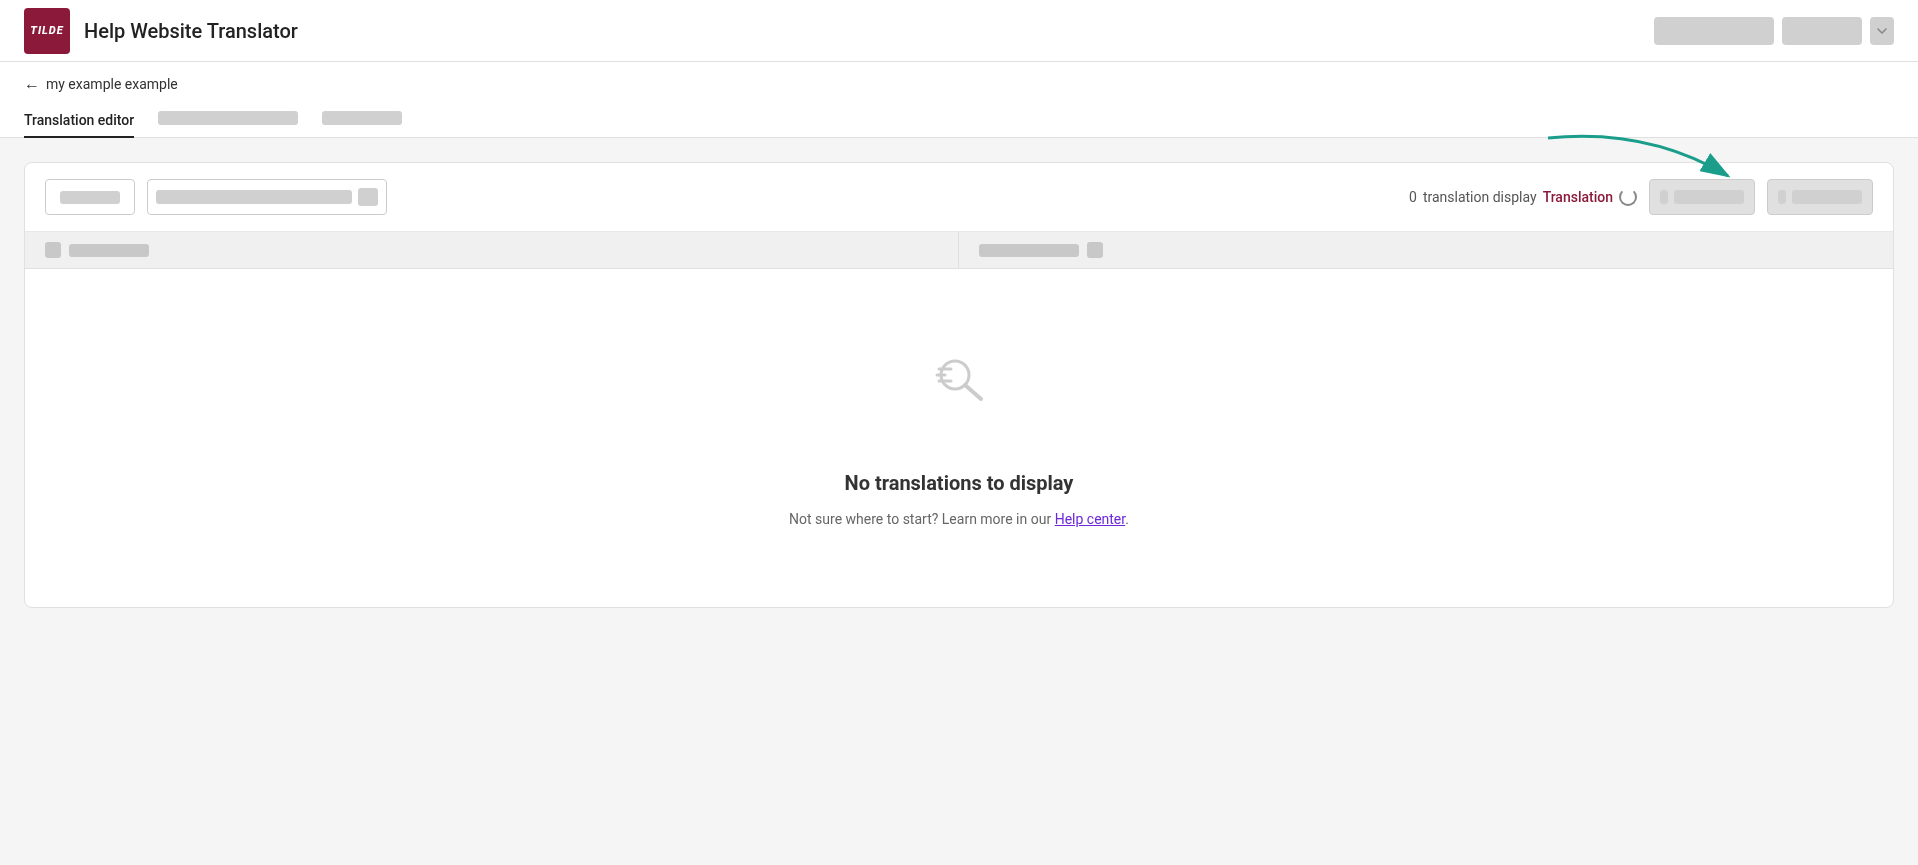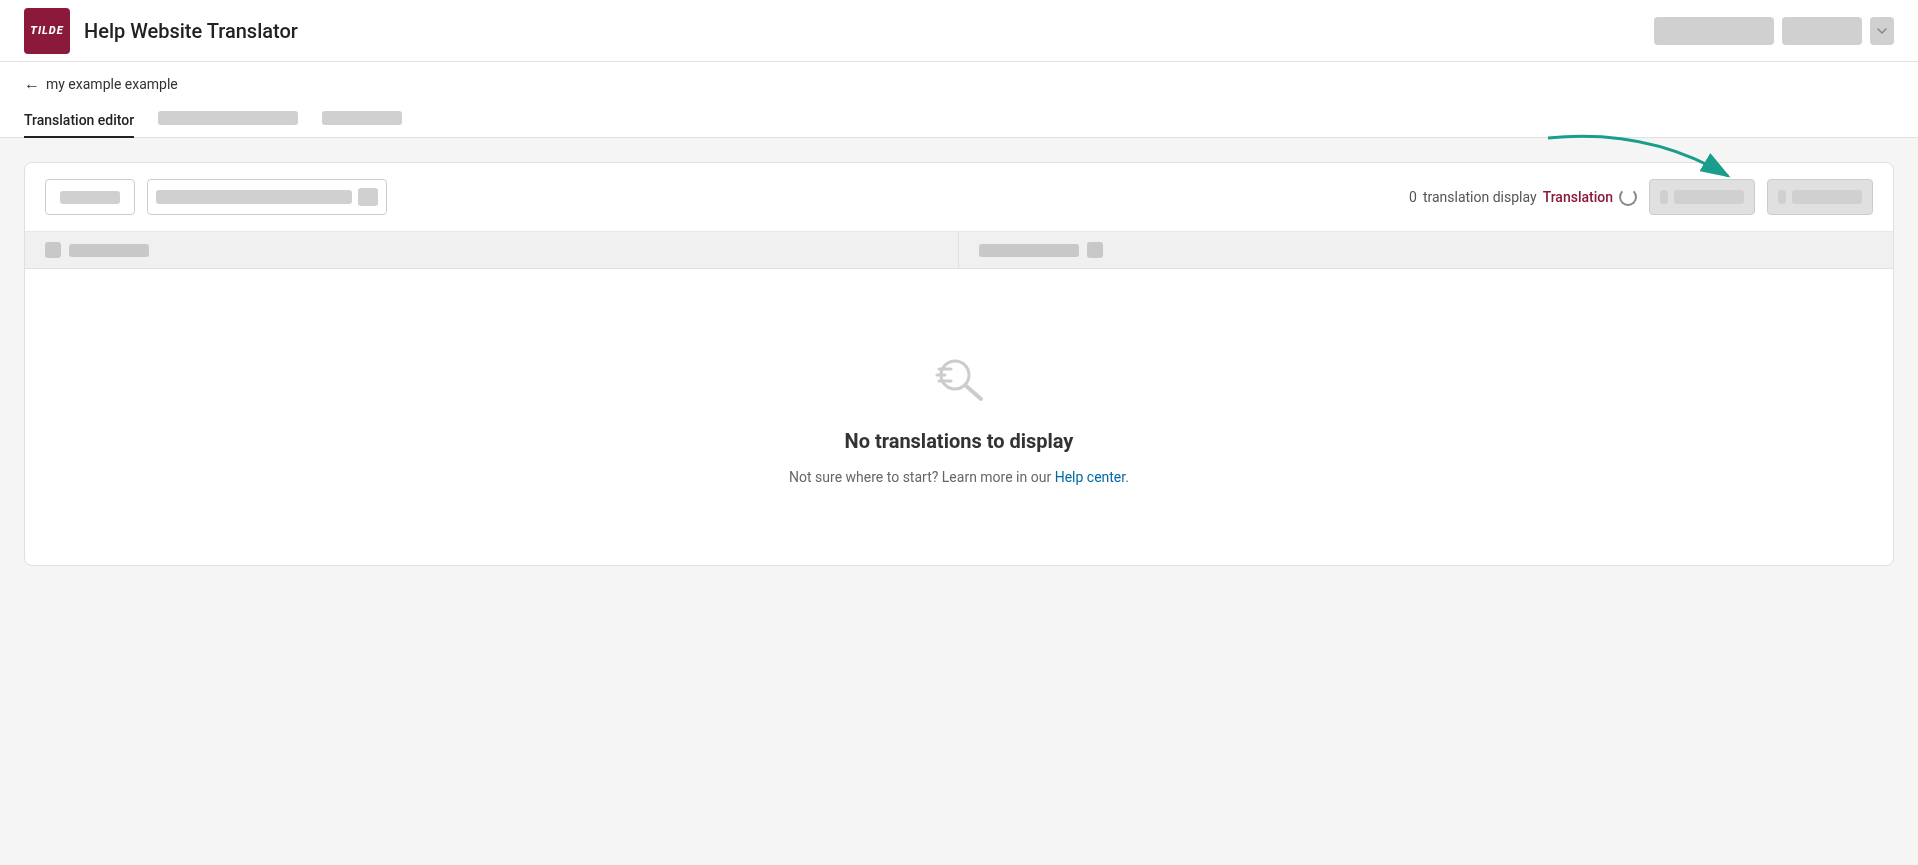--- a/index.html
+++ b/index.html
@@ -238,27 +238,29 @@
     }
     .empty-icon {
       color: #bbb;
       font-size: 48px;
       line-height: 1;
     }
     .empty-title {
       font-size: 20px;
       font-weight: 700;
       color: #333;
+      margin-top: 42px;
     }
     .empty-subtitle {
       font-size: 14px;
       color: #666;
     }
     .help-link {
-      color: #0369a1;
+      color: #6d28d9;
+      text-decoration: underline;
       cursor: pointer;
     }
 
     
     .tilde-text {
       font-size: 11px;
       font-weight: 800;
       letter-spacing: 1px;
       text-transform: uppercase;
       font-style: italic;

